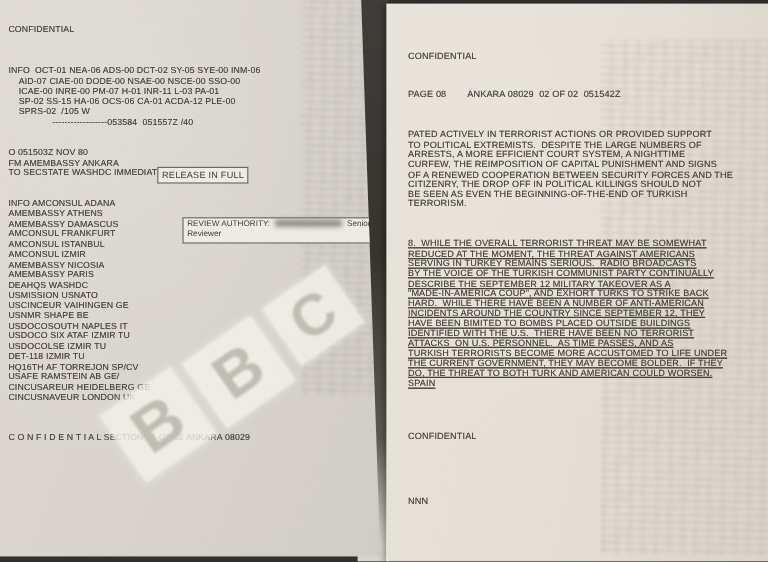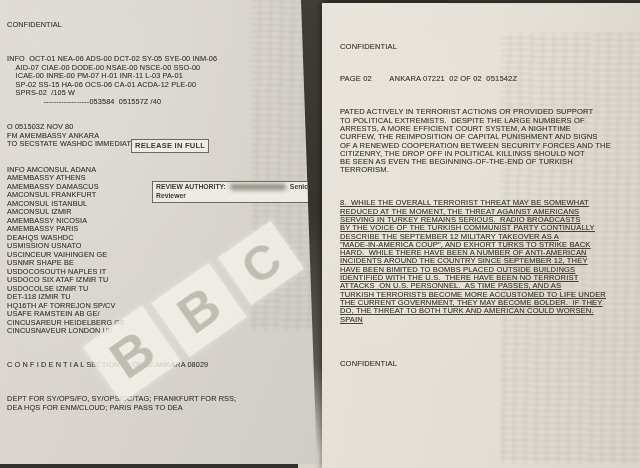--- a/index.html
+++ b/index.html
@@ -43,21 +43,21 @@
     background:
       repeating-linear-gradient(1deg, transparent 0 4px, rgba(112,105,94,0.10) 4px 6px),
       repeating-linear-gradient(91deg, transparent 0 7px, rgba(112,105,94,0.06) 7px 11px);
     filter:blur(1.2px);
   }
   #mottle1 { right:8px; top:0; width:95px; height:330px; }
   #mottle2 { right:0; top:30px; width:175px; height:430px; }
   
   .stamp {
     position:absolute; border:1px solid #6d695f; background:rgba(240,237,230,0.92);
-    color:#3d3a34; font-weight:bold;
+    color:#3d3a34; font-weight:normal;
   }
   #stamp-release { left:131px; top:139px; padding:1px 3px 2px 3px; font-size:7.6px; letter-spacing:0.2px; }
   #stamp-review { left:152px; top:181px; width:158px; padding:1px 3px 2px 3px; font-size:6.8px; line-height:8.6px; }
   .redact {
     display:inline-block; width:56px; height:6px; background:#8f8b82;
     filter:blur(2px); vertical-align:middle; margin:0 4px 1px 4px; border-radius:2px;
   }
   
   .wm {
     position:absolute; display:flex; align-items:center; justify-content:center;
@@ -108,22 +108,20 @@
 USNMR SHAPE BE
 USDOCOSOUTH NAPLES IT
 USDOCO SIX ATAF IZMIR TU
 USDOCOLSE IZMIR TU
 DET-118 IZMIR TU
 HQ16TH AF TORREJON SP/CV
 USAFE RAMSTEIN AB GE/
 CINCUSAREUR HEIDELBERG GE
 CINCUSNAVEUR LONDON UK</div>
     <div class="blk gap1">C O N F I D E N T I A L SECTION 01 OF 02 ANKARA 08029</div>
-    <div class="blk gap1">DEPT FOR SY/OPS/FO, SY/OPS/CC/TAG; FRANKFURT FOR RSS;
-DEA HQS FOR ENM/CLOUD; PARIS PASS TO DEA</div>
     
     
     
     
     
     
   </div>
 
   <div class="stamp" id="stamp-release">RELEASE IN FULL</div>
   <div class="stamp" id="stamp-review"><span>REVIEW AUTHORITY:</span><span class="redact"></span><span>Senior</span><br><span>Reviewer</span></div>
@@ -138,21 +136,21 @@
       <span>C</span>
     </div>
 </div>
 
 <div class="page" id="page2">
   <div class="sheen"></div>
   <div class="mottle" id="mottle2"></div>
 
   <div class="txt" id="p2col">
     <div class="blk gap2">CONFIDENTIAL</div>
-    <div class="blk gap2">PAGE 02        ANKARA 07221  02 OF 02  051542Z</div>
+    <div class="blk gap2">PAGE 08        ANKARA 08029  02 OF 02  051542Z</div>
     <div class="blk gap2">PATED ACTIVELY IN TERRORIST ACTIONS OR PROVIDED SUPPORT
 TO POLITICAL EXTREMISTS.  DESPITE THE LARGE NUMBERS OF
 ARRESTS, A MORE EFFICIENT COURT SYSTEM, A NIGHTTIME
 CURFEW, THE REIMPOSITION OF CAPITAL PUNISHMENT AND SIGNS
 OF A RENEWED COOPERATION BETWEEN SECURITY FORCES AND THE
 CITIZENRY, THE DROP OFF IN POLITICAL KILLINGS SHOULD NOT
 BE SEEN AS EVEN THE BEGINNING-OF-THE-END OF TURKISH
 TERRORISM.</div>
     <div class="blk gapbig">8.  WHILE THE OVERALL TERRORIST THREAT MAY BE SOMEWHAT
 REDUCED AT THE MOMENT, THE THREAT AGAINST AMERICANS
@@ -163,14 +161,15 @@
 HARD.  WHILE THERE HAVE BEEN A NUMBER OF ANTI-AMERICAN
 INCIDENTS AROUND THE COUNTRY SINCE SEPTEMBER 12, THEY
 HAVE BEEN BIMITED TO BOMBS PLACED OUTSIDE BUILDINGS
 IDENTIFIED WITH THE U.S.  THERE HAVE BEEN NO TERRORIST
 ATTACKS  ON U.S. PERSONNEL.  AS TIME PASSES, AND AS
 TURKISH TERRORISTS BECOME MORE ACCUSTOMED TO LIFE UNDER
 THE CURRENT GOVERNMENT, THEY MAY BECOME BOLDER.  IF THEY
 DO, THE THREAT TO BOTH TURK AND AMERICAN COULD WORSEN.
 SPAIN</div>
     <div class="blk gapnnn">CONFIDENTIAL</div>
+    <div class="blk">NNN</div>
   </div>
 </div>
 
 </body></html>

